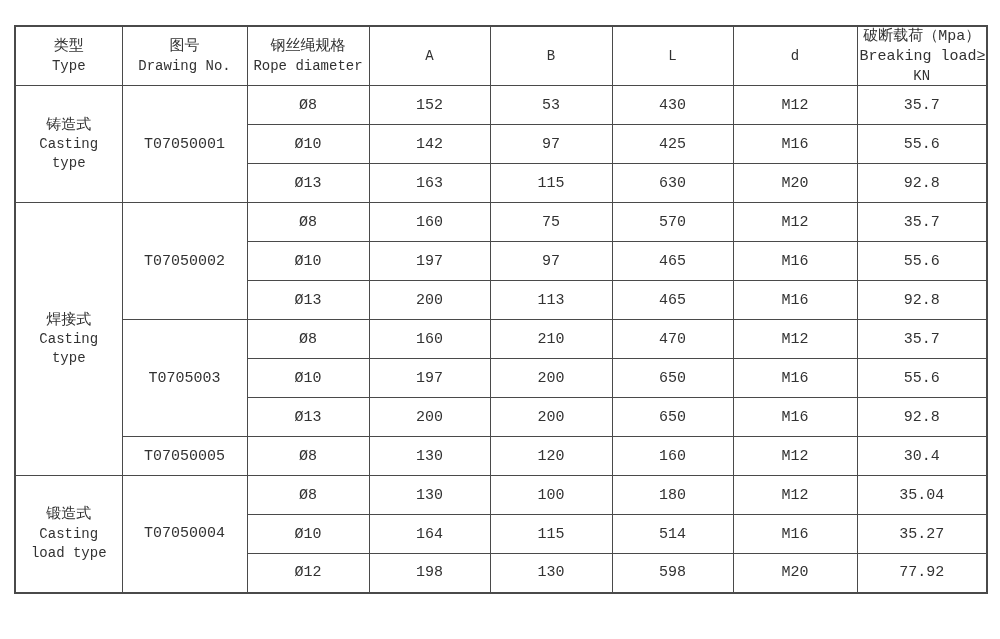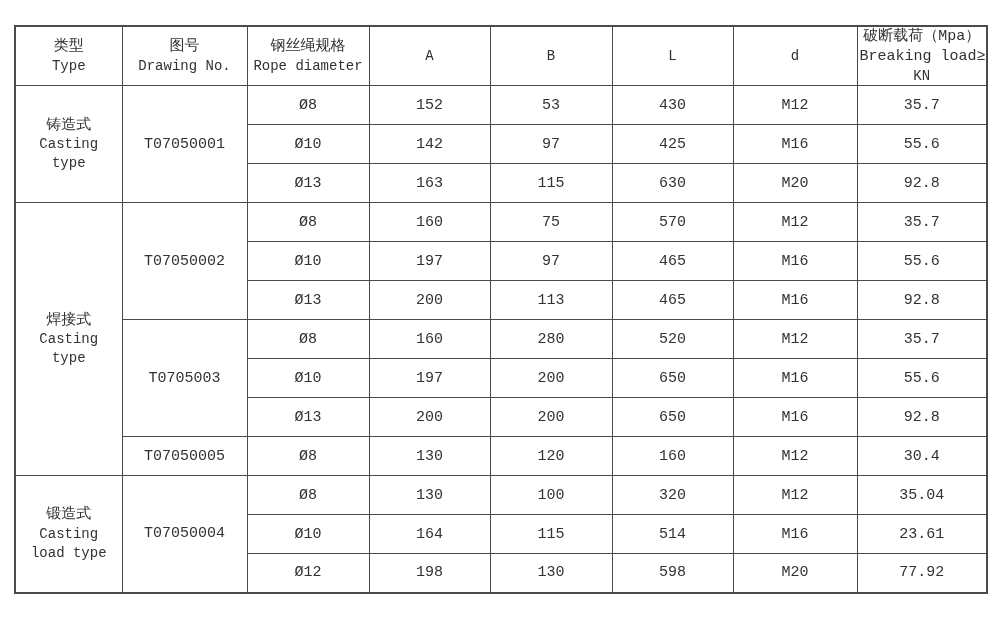--- a/index.html
+++ b/index.html
@@ -154,22 +154,22 @@
           <td>200</td>
           <td>113</td>
           <td>465</td>
           <td>M16</td>
           <td>92.8</td>
         </tr>
         <tr>
           <td rowspan="3">T0705003</td>
           <td>Ø8</td>
           <td>160</td>
-          <td>280</td>
-          <td>520</td>
+          <td>210</td>
+          <td>470</td>
           <td>M12</td>
           <td>35.7</td>
         </tr>
         <tr>
           <td>Ø10</td>
           <td>197</td>
           <td>200</td>
           <td>650</td>
           <td>M16</td>
           <td>55.6</td>
@@ -194,31 +194,31 @@
         <tr>
           <td rowspan="3">
             <div class="hl zh">锻造式</div>
             <div class="hl en">Casting</div>
             <div class="hl en">load type</div>
           </td>
           <td rowspan="3">T07050004</td>
           <td>Ø8</td>
           <td>130</td>
           <td>100</td>
-          <td>320</td>
+          <td>180</td>
           <td>M12</td>
           <td>35.04</td>
         </tr>
         <tr>
           <td>Ø10</td>
           <td>164</td>
           <td>115</td>
           <td>514</td>
           <td>M16</td>
-          <td>23.61</td>
+          <td>35.27</td>
         </tr>
         <tr>
           <td>Ø12</td>
           <td>198</td>
           <td>130</td>
           <td>598</td>
           <td>M20</td>
           <td>77.92</td>
         </tr>
       </tbody>

